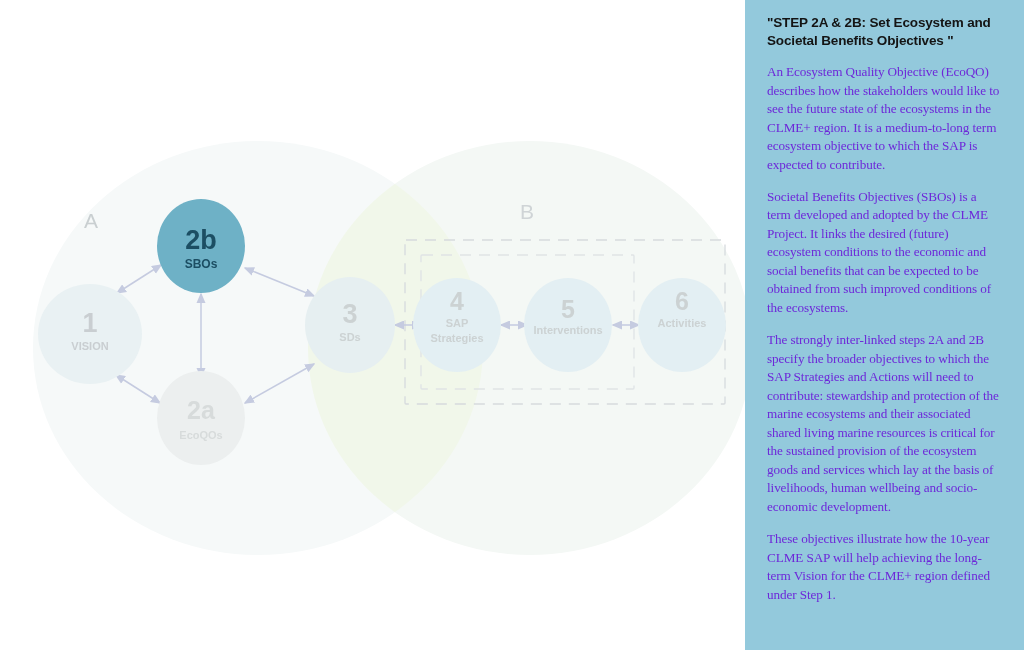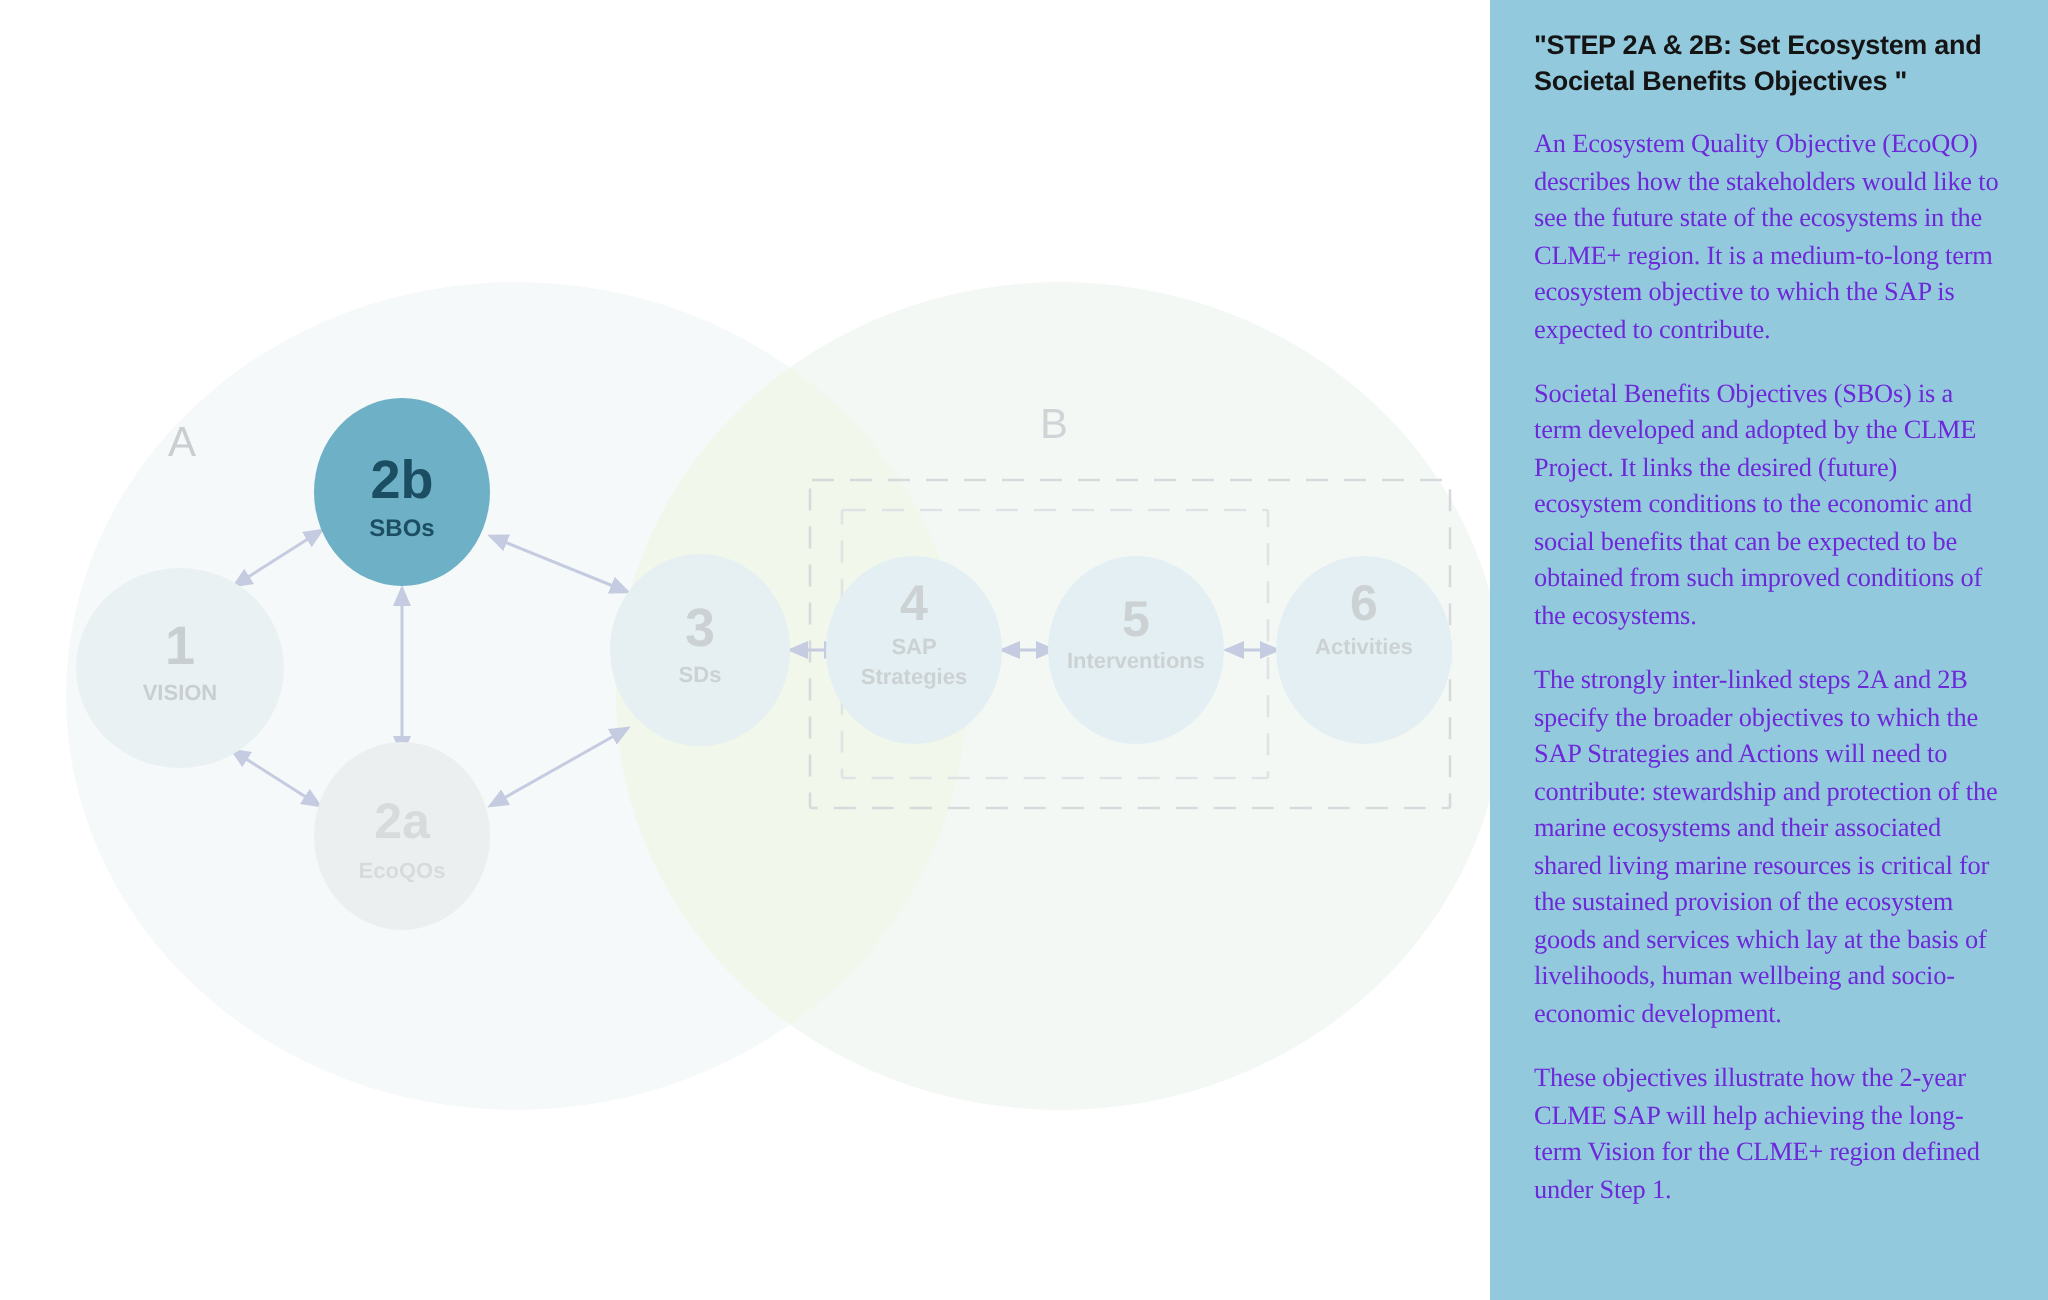--- a/index.html
+++ b/index.html
@@ -170,16 +170,16 @@
       </g>
 
     </svg>
   </div>
 
   <aside id="side-panel">
     <h1 id="panel-title">"STEP 2A &amp; 2B: Set Ecosystem and Societal Benefits Objectives "</h1>
     <p class="panel-para">An Ecosystem Quality Objective (EcoQO) describes how the stakeholders would like to see the future state of the ecosystems in the CLME+ region. It is a medium-to-long term ecosystem objective to which the SAP is expected to contribute.</p>
     <p class="panel-para">Societal Benefits Objectives (SBOs) is a term developed and adopted by the CLME Project. It links the desired (future) ecosystem conditions to the economic and social benefits that can be expected to be obtained from such improved conditions of the ecosystems.</p>
     <p class="panel-para">The strongly inter-linked steps 2A and 2B specify the broader objectives to which the SAP Strategies and Actions will need to contribute: stewardship and protection of the marine ecosystems and their associated shared living marine resources is critical for the sustained provision of the ecosystem goods and services which lay at the basis of livelihoods, human wellbeing and socio-economic development.</p>
-    <p class="panel-para">These objectives illustrate how the 2-year CLME SAP will help achieving the long-term Vision for the CLME+ region defined under Step 1.</p>
+    <p class="panel-para">These objectives illustrate how the 10-year CLME SAP will help achieving the long-term Vision for the CLME+ region defined under Step 1.</p>
   </aside>
 
 </div>
 
 </body></html>

